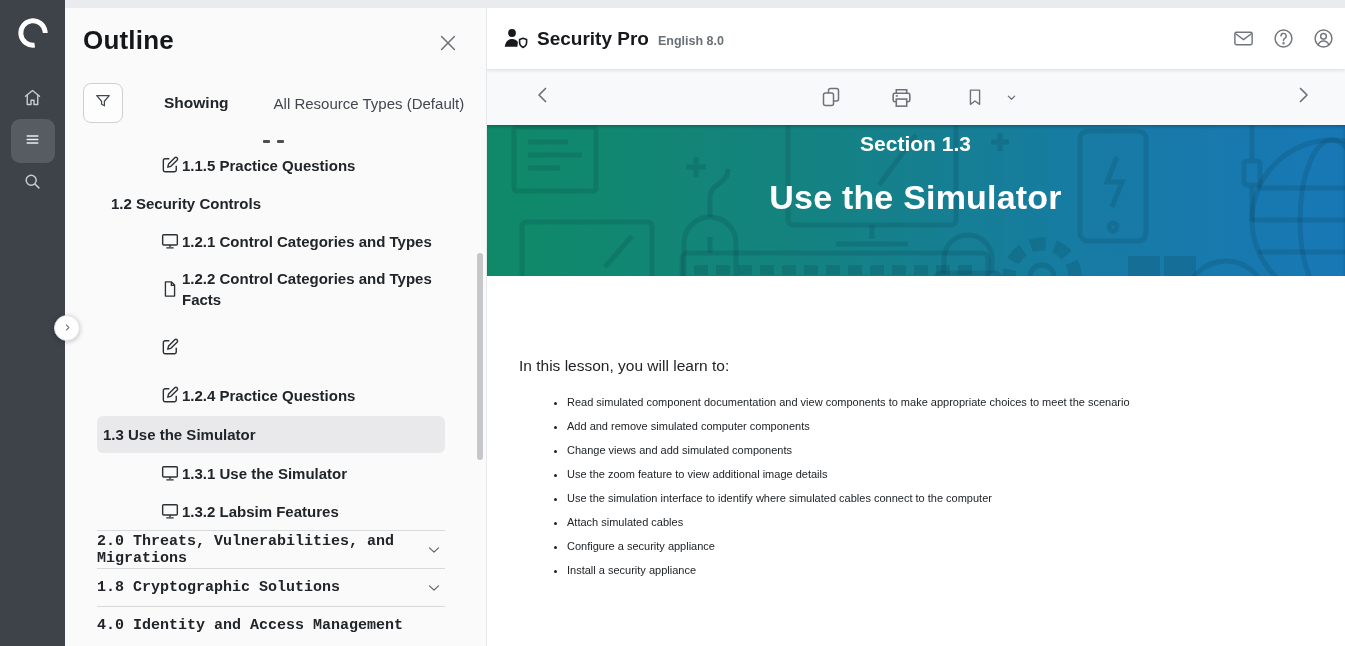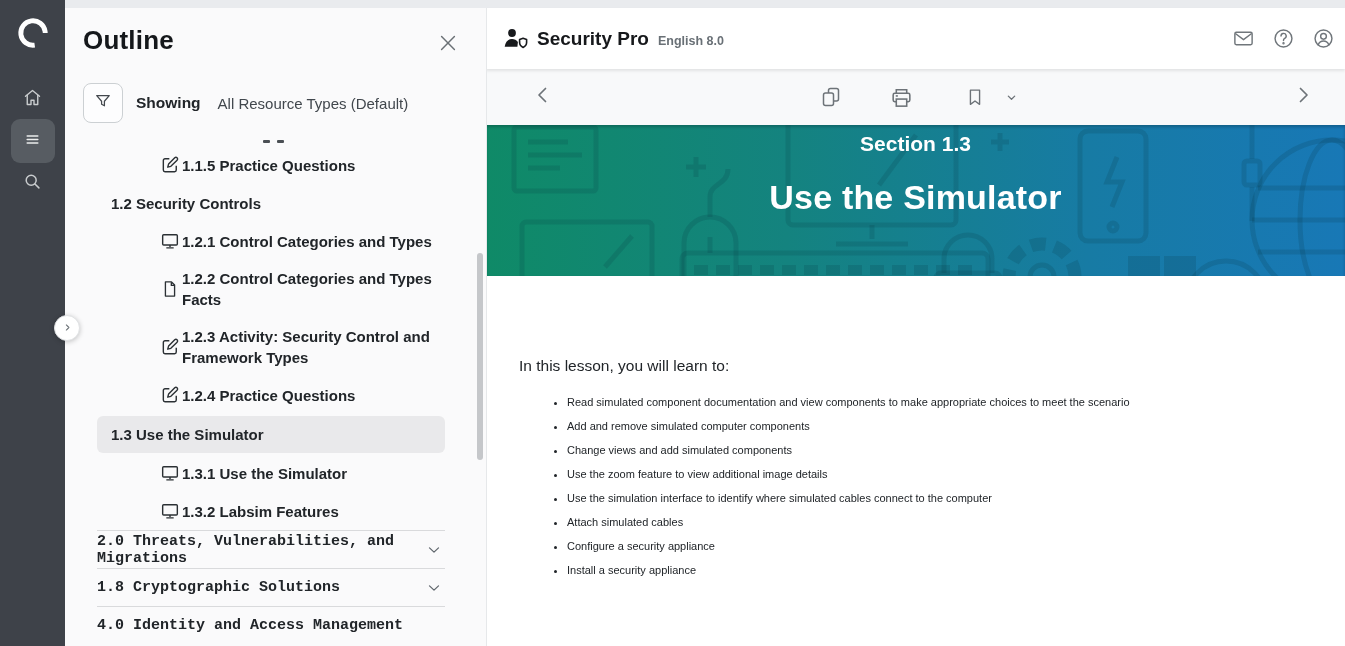--- a/index.html
+++ b/index.html
@@ -19,35 +19,35 @@
   .expand-btn{position:absolute;left:54px;top:315px;width:24px;height:24px;border-radius:50%;
     background:#fff;border:1px solid #e0e2e4;box-shadow:0 1px 5px rgba(0,0,0,.22);
     display:flex;align-items:center;justify-content:center;color:#6a7075;z-index:9;cursor:pointer;}
   .expand-btn svg{width:11px;height:11px;}
   
   .outline{position:absolute;left:65px;top:8px;width:421px;bottom:0;background:#fafafb;z-index:4;
     border-right:1px solid #e6e8ea;}
   .outline-title{margin:17px 0 0 18px;font-size:26px;font-weight:700;color:#15181b;letter-spacing:.2px;}
   .outline-close{position:absolute;top:24px;right:27px;width:22px;height:22px;color:#6a7075;cursor:pointer;}
   .outline-close svg{width:22px;height:22px;}
-  .filter-row{display:flex;align-items:center;margin:27px 0 0 18px;}
+  .filter-row{display:flex;align-items:center;margin:27px 0 0 18px;gap:28px;}
   .filter-btn{width:38px;height:38px;border:1px solid #ccd0d3;border-radius:8px;background:#fdfdfe;
     display:flex;align-items:center;justify-content:center;color:#43484d;cursor:pointer;flex:0 0 auto;}
   .filter-btn svg{width:20px;height:20px;}
   .filter-label{margin-left:13px;font-size:15.5px;font-weight:700;color:#212529;}
   .filter-value{margin-left:17px;font-size:15px;color:#41474d;}
   .tree{margin-top:9px;position:relative;}
   .row{display:flex;align-items:center;font-size:15px;font-weight:700;color:#212529;cursor:pointer;}
   .row.lesson{min-height:38px;padding:0 41px 0 95px;position:relative;}
   .row.lesson.two{min-height:58px;align-items:center;}
   .row.lesson .t-icon{position:absolute;left:95px;top:50%;transform:translateY(-50%);width:20px;height:20px;color:#2b3034;}
   .row.lesson .t-icon svg{width:20px;height:20px;}
   .row.lesson .lbl{margin-left:22px;line-height:21px;padding:8px 0;}
   .row.section{min-height:38px;padding-left:46px;}
-  .row.section.selected{margin:2px 41px 1px 32px;padding-left:14px;background:#e9e9eb;border-radius:6px;min-height:37px;}
+  .row.section.selected{margin:2px 41px 1px 32px;padding-left:6px;background:#e9e9eb;border-radius:6px;min-height:37px;}
   .row.top{min-height:37px;margin:0 41px 0 32px;justify-content:space-between;padding-right:2px;font-family:Liberation Mono, monospace;}
   .row.top .chev{width:18px;height:18px;color:#5f666c;flex:0 0 auto;}
   .row.top .chev svg{width:18px;height:18px;}
   .divider{height:1px;background:#d9dadc;margin:0 41px 0 32px;}
   .tree > .divider:first-of-type{margin-top:15px;}
   .clipped-row{height:14px;position:relative;overflow:hidden;}
   .clipped-row .dash{position:absolute;top:8px;width:7px;height:3px;background:#4a4f54;border-radius:1px;}
   .clipped-row .dash.d1{left:198px;}
   .clipped-row .dash.d2{left:212px;}
   .outline-scrollthumb{position:absolute;right:3px;top:245px;width:6px;height:207px;background:#c5c7ca;border-radius:3px;cursor:pointer;z-index:5;}
@@ -166,21 +166,20 @@
             <path d="M6.5 3.5h7.3l3.7 3.8v13.2H6.5z"></path>
             <path d="M13.6 3.8v3.9h3.7"></path>
           </svg></span>
         <span class="lbl">1.2.2 Control Categories and Types Facts</span>
       </div>
       <div class="row lesson two">
         <span class="t-icon"><svg viewBox="0 0 24 24" fill="none" stroke="currentColor" stroke-width="1.7">
             <path d="M19.5 12.8V18a2 2 0 0 1-2 2H6a2 2 0 0 1-2-2V6.5a2 2 0 0 1 2-2h5.2"></path>
             <path d="M17.7 3.4a1.95 1.95 0 0 1 2.8 2.8L13 13.6l-3.7 1 1-3.7z" stroke-linejoin="round"></path>
           </svg></span>
-        <span class="lbl">1.2.3 Activity: Security Control and Framework Types</span>
       </div>
       <div class="row lesson">
         <span class="t-icon"><svg viewBox="0 0 24 24" fill="none" stroke="currentColor" stroke-width="1.7">
             <path d="M19.5 12.8V18a2 2 0 0 1-2 2H6a2 2 0 0 1-2-2V6.5a2 2 0 0 1 2-2h5.2"></path>
             <path d="M17.7 3.4a1.95 1.95 0 0 1 2.8 2.8L13 13.6l-3.7 1 1-3.7z" stroke-linejoin="round"></path>
           </svg></span>
         <span class="lbl">1.2.4 Practice Questions</span>
       </div>
       <div class="row section selected">
         <span class="lbl">1.3 Use the Simulator</span>

